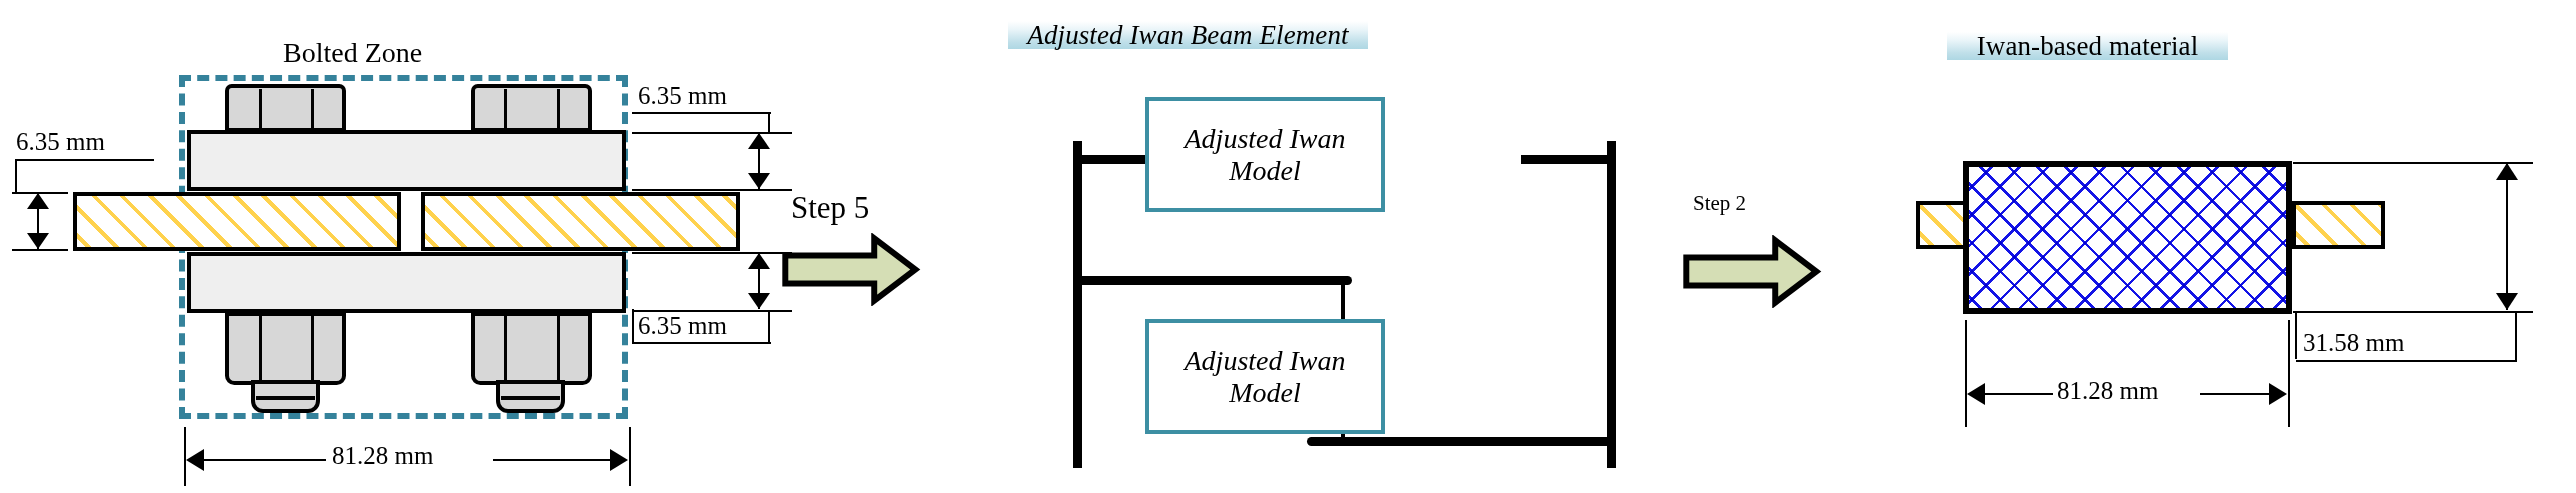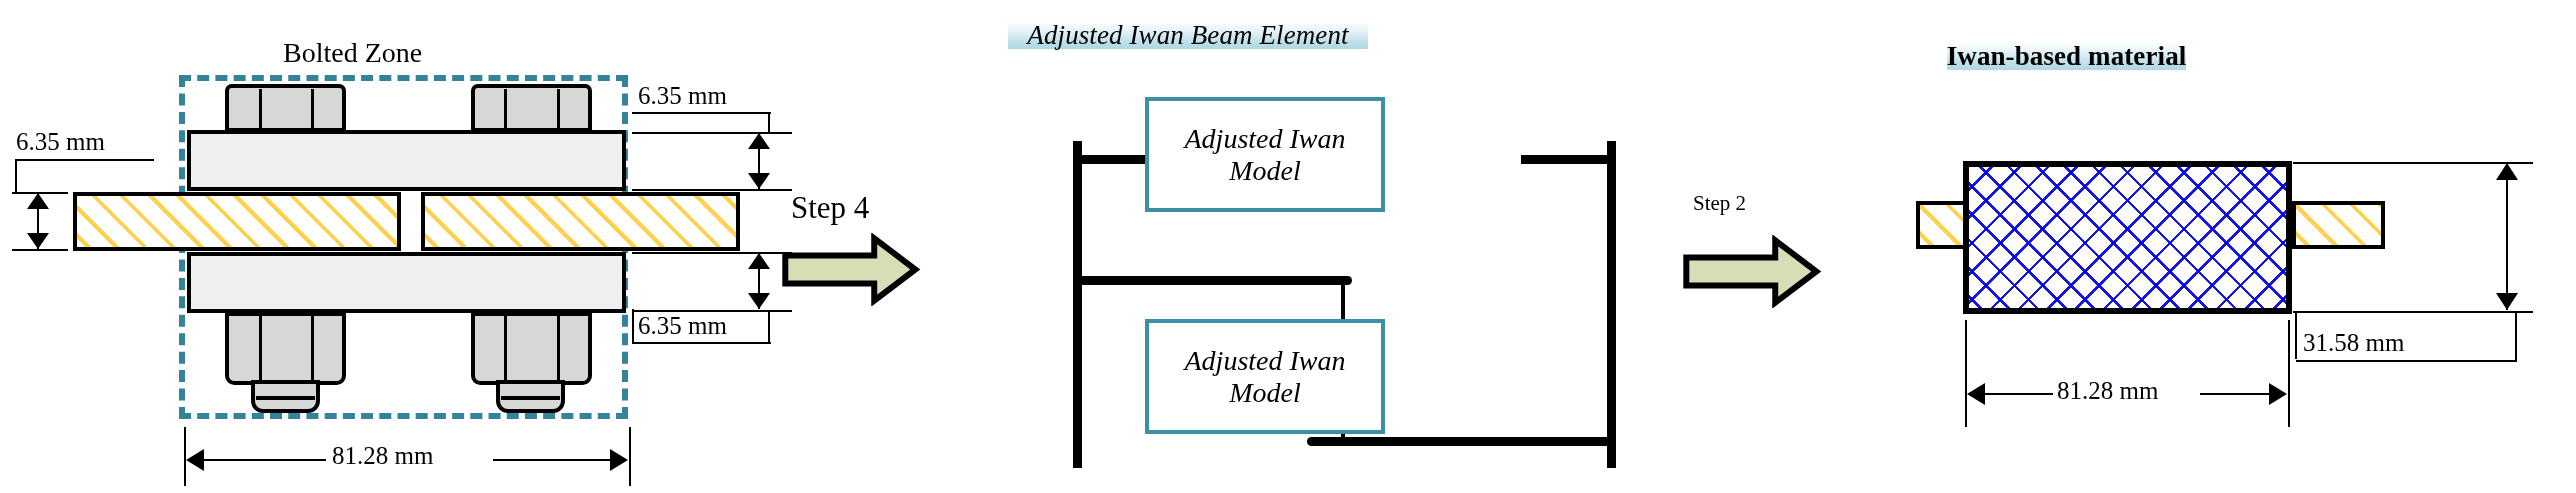--- a/index.html
+++ b/index.html
@@ -132,21 +132,21 @@
   <div class="vline" style="left:184px;top:427px;height:59px;"></div>
   <div class="vline" style="left:629px;top:427px;height:59px;"></div>
   <div class="hline" style="left:193px;top:459px;width:133px;"></div>
   <div class="hline" style="left:493px;top:459px;width:127px;"></div>
   <div style="position:absolute;left:186px;top:449px;width:0;height:0;border-top:11.3px solid transparent;border-bottom:11.3px solid transparent;border-right:18.7px solid #000;"></div>
   <div style="position:absolute;left:610px;top:449px;width:0;height:0;border-top:11.3px solid transparent;border-bottom:11.3px solid transparent;border-left:18.7px solid #000;"></div>
   <div class="dimtxt" style="left:328px;top:443px;background:#fff;padding:0 4px;">81.28 mm</div>
 </div>
 
 <div class="panel" style="left:766px;width:167px;">
-  <div class="dimtxt" style="left:25px;top:192px;font-size:31px;">Step 4</div>
+  <div class="dimtxt" style="left:25px;top:192px;font-size:31px;">Step 5</div>
   <svg class="steparrow" viewBox="0 0 210 110" width="140" height="73" style="left:14.7px;top:233px;">
     <polygon points="6,34 140,34 140,8 202,55 140,102 140,76 6,76" fill="#d5deb5" stroke="#000" stroke-width="9" stroke-linejoin="miter"></polygon>
   </svg>
 </div>
 
 <div class="panel" style="left:980px;width:733px;font-style:italic;">
 
   <div class="title-pill" style="left:28px;top:21.3px;width:360px;height:28px;">Adjusted Iwan Beam Element</div>
 
   <div class="thick-v" style="left:93px;top:141px;height:327px;"></div>
@@ -175,21 +175,21 @@
 
 <div class="panel" style="left:1666px;width:173px;">
   <div class="dimtxt" style="left:27px;top:193px;font-size:21px;">Step 2</div>
   <svg class="steparrow" viewBox="0 0 210 110" width="140" height="73" style="left:16px;top:235px;">
     <polygon points="6,34 140,34 140,8 202,55 140,102 140,76 6,76" fill="#d5deb5" stroke="#000" stroke-width="9" stroke-linejoin="miter"></polygon>
   </svg>
 </div>
 
 <div class="panel" style="left:1840px;width:736px;">
 
-  <div class="title-pill" style="left:107px;top:42px;width:239px;height:28px;font-weight:bold;">Iwan-based material</div>
+  <div class="title-pill" style="left:107px;top:32px;width:281px;height:28px;">Iwan-based material</div>
 
   <div class="beam" style="left:76px;top:201px;width:83px;height:48px;"></div>
 
   <div class="beam" style="left:452px;top:201px;width:93px;height:48px;"></div>
 
   <div class="mesh" style="left:123px;top:161px;width:329px;height:153px;"></div>
 
   <div class="hline" style="left:453px;top:162px;width:240px;"></div>
   <div class="hline" style="left:453px;top:311px;width:240px;"></div>
   <div class="vline" style="left:666px;top:163px;height:147px;"></div>

